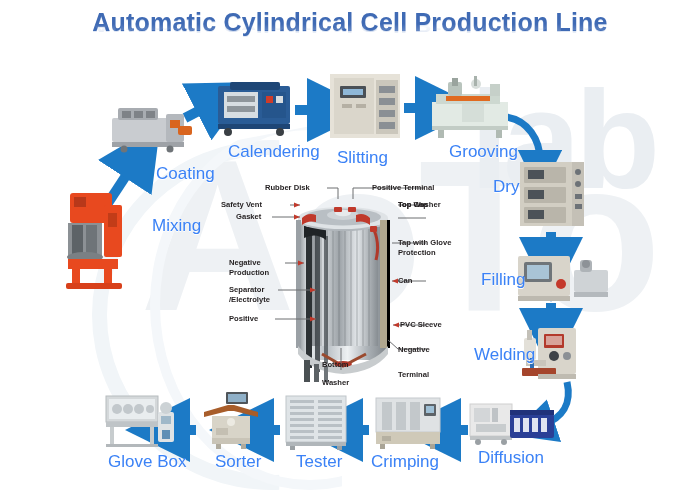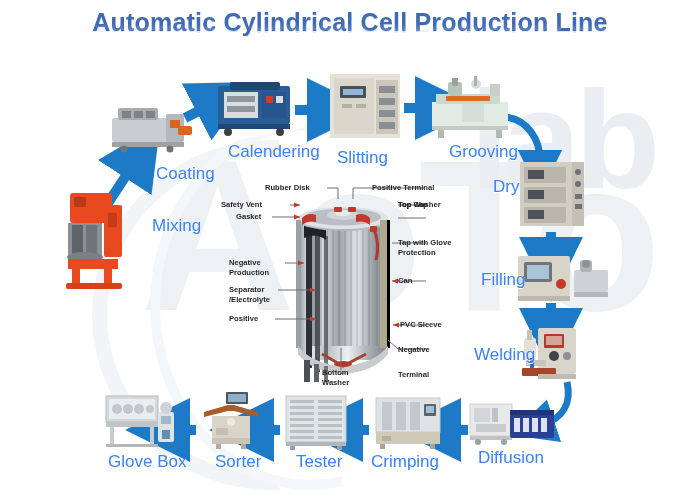--- a/index.html
+++ b/index.html
@@ -443,21 +443,21 @@
   <div class="bat-label" style="left:398px;top:248px">Protection</div>
   <div class="bat-label" style="left:229px;top:258px">Negative</div>
   <div class="bat-label" style="left:229px;top:268px">Production</div>
   <div class="bat-label" style="left:398px;top:276px">Can</div>
   <div class="bat-label" style="left:229px;top:285px">Separator</div>
   <div class="bat-label" style="left:229px;top:295px">/Electrolyte</div>
   <div class="bat-label" style="left:229px;top:314px">Positive</div>
   <div class="bat-label" style="left:400px;top:320px">PVC Sleeve</div>
   <div class="bat-label" style="left:398px;top:345px">Negative</div>
   <div class="bat-label" style="left:398px;top:370px">Terminal</div>
-  <div class="bat-label" style="left:322px;top:368px">Bottom</div>
+  <div class="bat-label" style="left:322px;top:360px">Bottom</div>
   <div class="bat-label" style="left:322px;top:378px">Washer</div>
 
   <div class="plabel" style="left:152px;top:216px">Mixing</div>
   <div class="plabel" style="left:156px;top:164px">Coating</div>
   <div class="plabel" style="left:228px;top:142px">Calendering</div>
   <div class="plabel" style="left:337px;top:148px">Slitting</div>
   <div class="plabel" style="left:449px;top:142px">Grooving</div>
   <div class="plabel" style="left:493px;top:177px">Dry</div>
   <div class="plabel" style="left:481px;top:270px">Filling</div>
   <div class="plabel" style="left:474px;top:345px">Welding</div>

